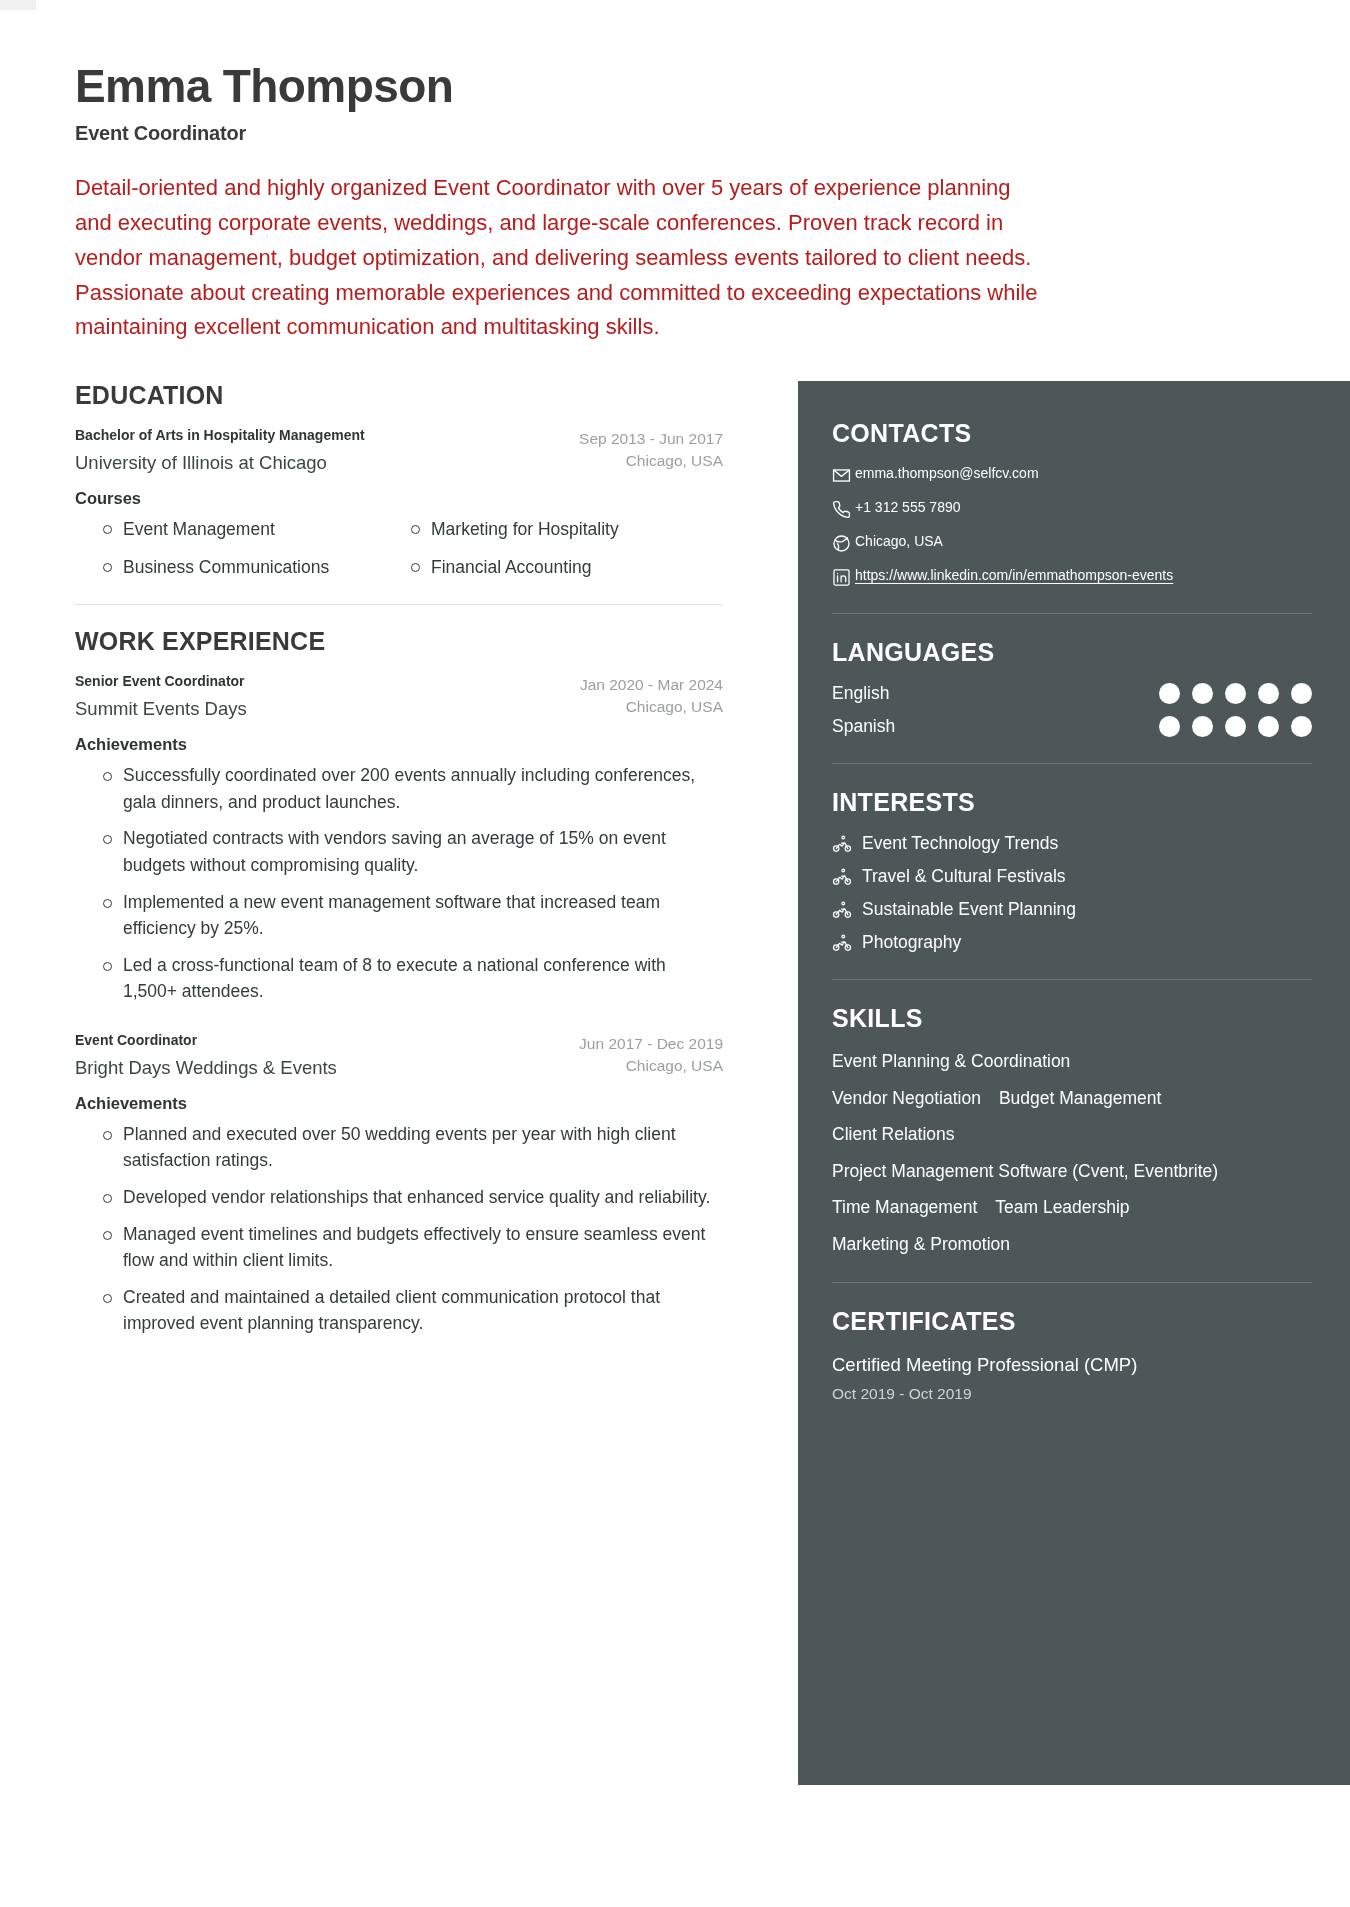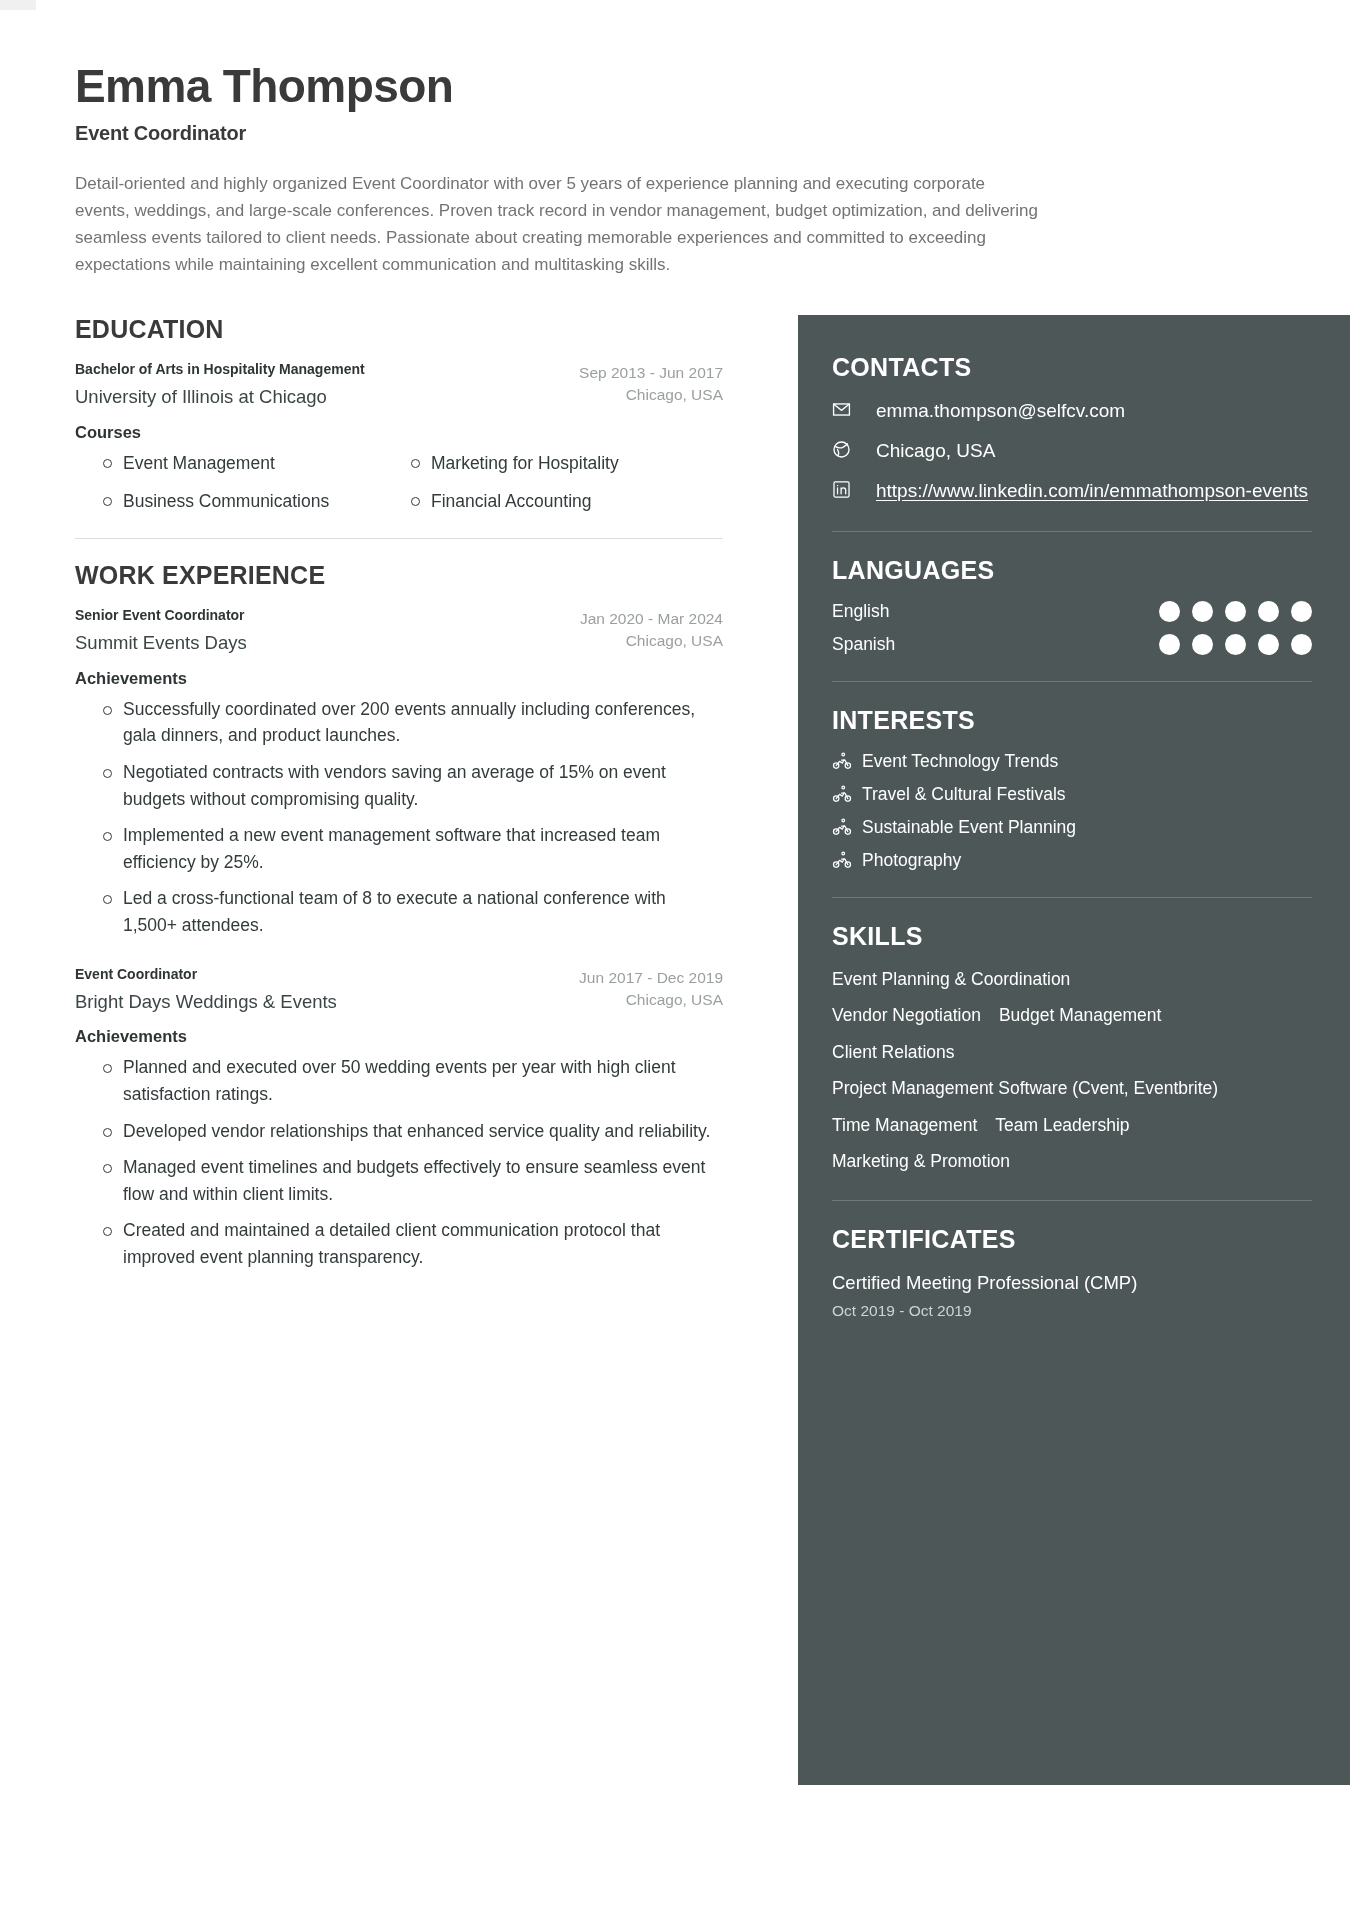--- a/index.html
+++ b/index.html
@@ -38,23 +38,23 @@
   }
   .job-title {
     margin-top: 12px;
     font-size: 20px;
     font-weight: 700;
     color: #3a3a3a;
     letter-spacing: -0.2px;
   }
   .summary {
     margin-top: 26px;
-    font-size: 17px;
+    font-size: 22px;
     line-height: 1.58;
-    color: #737373;
+    color: #b91c1c;
     max-width: 965px;
   }
 
   
   .body {
     display: flex;
     align-items: flex-start;
     margin-top: 36px;
   }
   .main-col {
@@ -165,23 +165,23 @@
   .side-title {
     font-size: 25px;
     font-weight: 700;
     color: #ffffff;
     letter-spacing: 0.3px;
     margin-bottom: 16px;
   }
   .contact-row {
     display: flex;
     align-items: flex-start;
-    gap: 25px;
+    gap: 4px;
     margin-bottom: 13px;
-    font-size: 19px;
+    font-size: 14px;
     color: #ffffff;
     line-height: 1.42;
   }
   .contact-row .ic {
     flex: 0 0 auto;
     width: 19px;
     height: 19px;
     margin-top: 2px;
     display: inline-flex;
     align-items: center;
@@ -343,20 +343,28 @@
         <div class="contact-row">
           <span class="ic">
             <svg width="19" height="19" viewBox="0 0 24 24" fill="none" stroke="#ffffff" stroke-width="1.7">
               <rect x="2" y="5" width="20" height="14"></rect>
               <path d="M2 5l10 8 10-8"></path>
             </svg>
           </span>
           <span>emma.thompson@selfcv.com</span>
         </div>
 
+        <div class="contact-row">
+          <span class="ic">
+            <svg width="19" height="19" viewBox="0 0 24 24" fill="none" stroke="#ffffff" stroke-width="1.7" stroke-linecap="round" stroke-linejoin="round">
+              <path d="M22 16.9v3a2 2 0 0 1-2.2 2 19.8 19.8 0 0 1-8.6-3.1 19.5 19.5 0 0 1-6-6A19.8 19.8 0 0 1 2.1 4.2 2 2 0 0 1 4.1 2h3a2 2 0 0 1 2 1.7c.1 1 .4 1.9.7 2.8a2 2 0 0 1-.5 2.1L8.1 9.9a16 16 0 0 0 6 6l1.3-1.3a2 2 0 0 1 2.1-.4c.9.3 1.8.6 2.8.7a2 2 0 0 1 1.7 2z"></path>
+            </svg>
+          </span>
+          <span>+1 312 555 7890</span>
+        </div>
 
         <div class="contact-row">
           <span class="ic">
             <svg width="19" height="19" viewBox="0 0 24 24" fill="none" stroke="#ffffff" stroke-width="1.7">
               <circle cx="12" cy="12" r="9.5"></circle>
               <path d="M4 8c3 2 6 2.5 9 1.5S18.5 6 20 4.5"></path>
               <path d="M7.5 20c1.5-3 1-6-1-8.5"></path>
             </svg>
           </span>
           <span>Chicago, USA</span>

